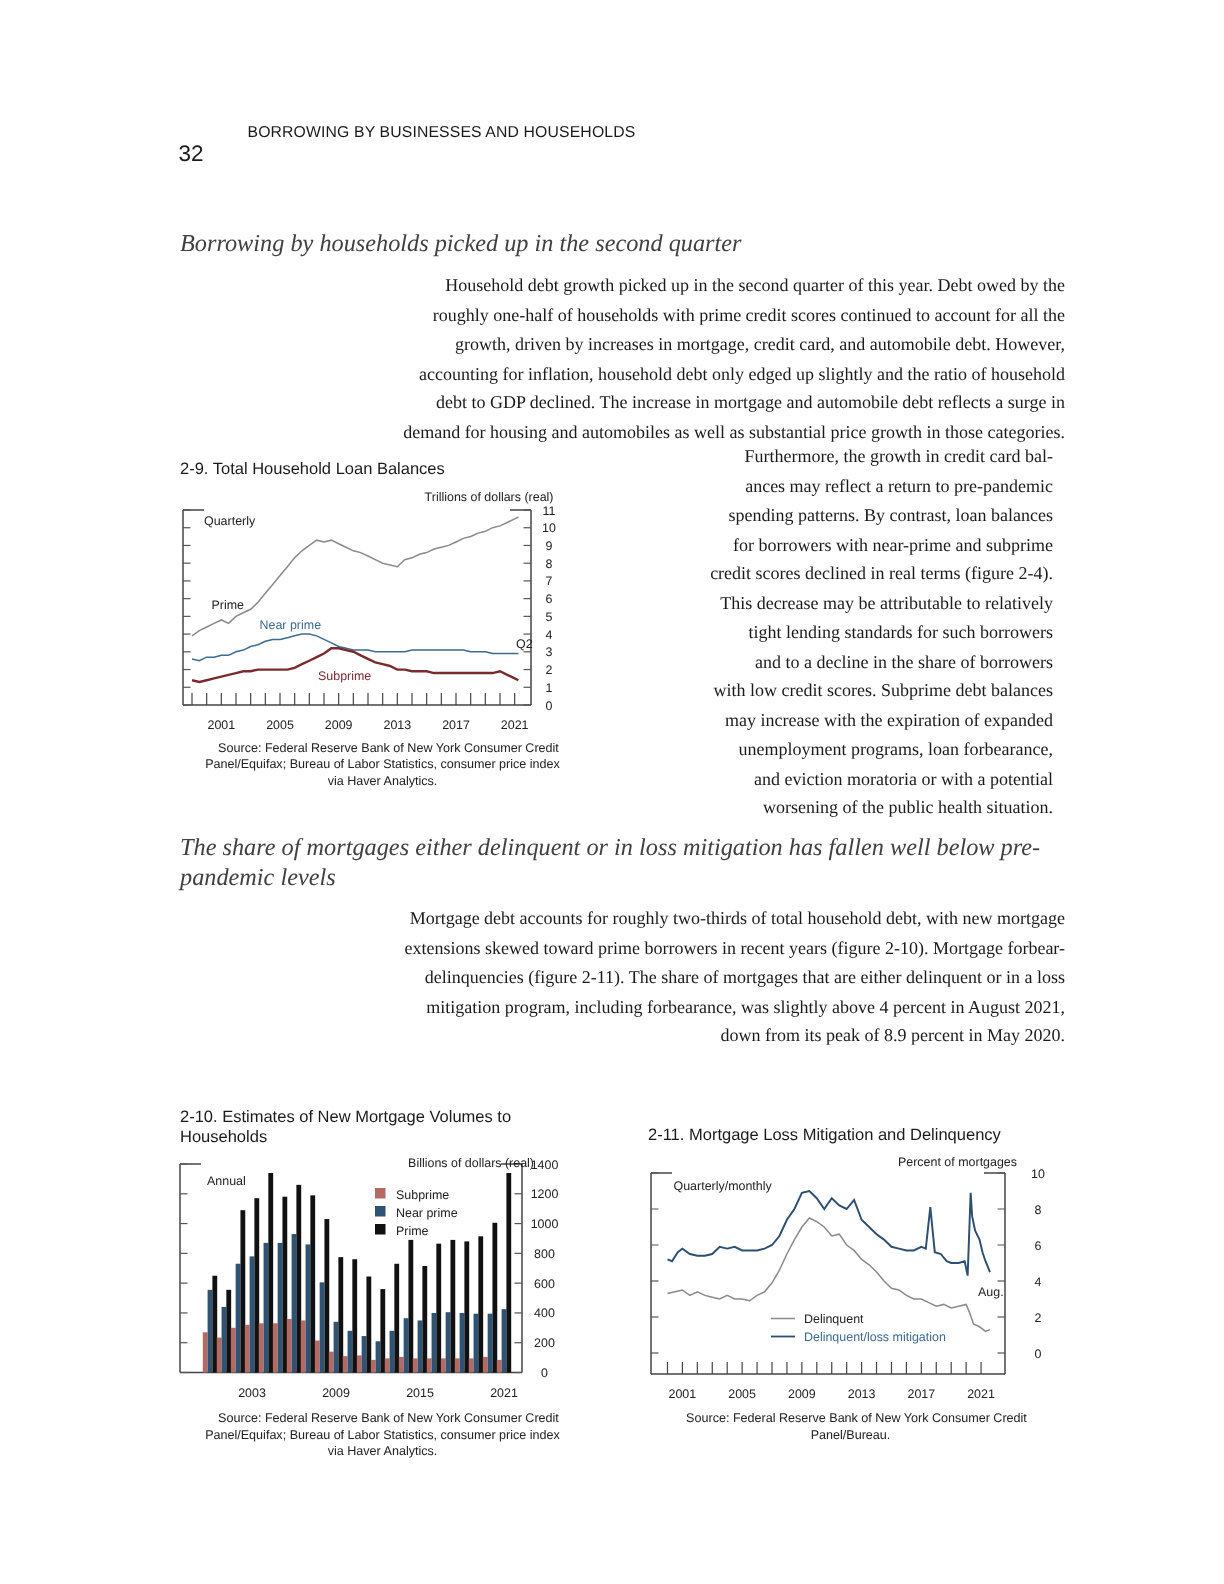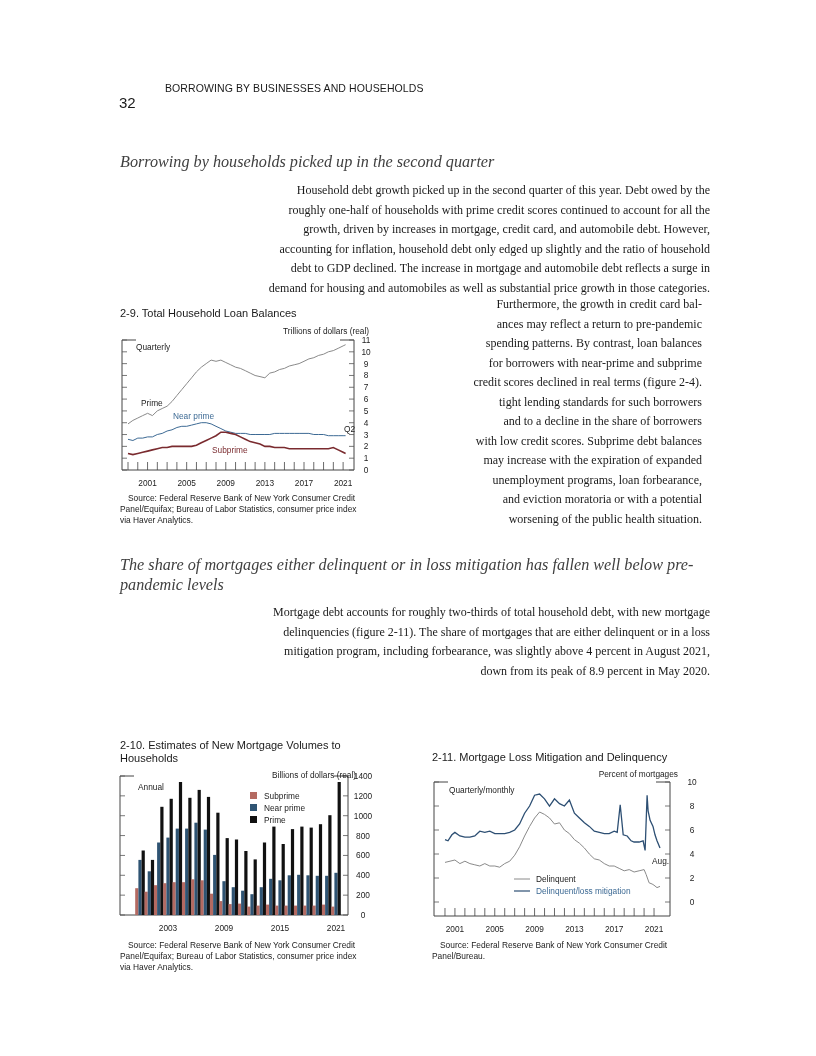--- a/index.html
+++ b/index.html
@@ -14,21 +14,21 @@
   #heading-1 { top: 152px; }
   #heading-2 { top: 555px; }
 
   .body-text { position: absolute; font-size: 12px; line-height: 19.5px; text-align: right; }
   #para-1 { left: 120px; top: 181px; width: 590px; }
   #para-2 { left: 407px; top: 295px; width: 295px; }
   #para-3 { left: 120px; top: 603px; width: 590px; }
   .line { display: block; white-space: nowrap; }
 
   .fig-title { position: absolute; font-size: 11px; color: #1a1a1a; line-height: 13px; }
-  .source { position: absolute; font-size: 8.4px; line-height: 11px; color: #222; }
+  .source { position: absolute; font-size: 8.4px; line-height: 11px; color: #222; text-align: center; }
 
   svg text { font-family: "Liberation Sans", "DejaVu Sans", sans-serif; }
   .chart { position: absolute; }
 </style>
 </head>
 <body>
 
 <div id="page-number" class="sans">32</div>
 <div id="running-head" class="sans">BORROWING BY BUSINESSES AND HOUSEHOLDS</div>
 
@@ -42,20 +42,21 @@
   <span class="line">debt to GDP declined. The increase in mortgage and automobile debt reflects a surge in</span>
   <span class="line">demand for housing and automobiles as well as substantial price growth in those categories.</span>
 </div>
 
 <div id="para-2" class="body-text serif">
   <span class="line">Furthermore, the growth in credit card bal-</span>
   <span class="line">ances may reflect a return to pre-pandemic</span>
   <span class="line">spending patterns. By contrast, loan balances</span>
   <span class="line">for borrowers with near-prime and subprime</span>
   <span class="line">credit scores declined in real terms (figure 2-4).</span>
+  <span class="line">This decrease may be attributable to relatively</span>
   <span class="line">tight lending standards for such borrowers</span>
   <span class="line">and to a decline in the share of borrowers</span>
   <span class="line">with low credit scores. Subprime debt balances</span>
   <span class="line">may increase with the expiration of expanded</span>
   <span class="line">unemployment programs, loan forbearance,</span>
   <span class="line">and eviction moratoria or with a potential</span>
   <span class="line">worsening of the public health situation.</span>
 </div>
 
 <div class="fig-title sans" style="left:120px; top:307px;">2-9. Total Household Loan Balances</div>
@@ -154,20 +155,21 @@
   <span class="line">via Haver Analytics.</span>
 </div>
 
 <div id="heading-2" class="heading serif">
   <span class="line">The share of mortgages either delinquent or in loss mitigation has fallen well below pre-</span>
   <span class="line">pandemic levels</span>
 </div>
 
 <div id="para-3" class="body-text serif">
   <span class="line">Mortgage debt accounts for roughly two-thirds of total household debt, with new mortgage</span>
+  <span class="line">extensions skewed toward prime borrowers in recent years (figure 2-10). Mortgage forbear-</span>
   <span class="line">delinquencies (figure 2-11). The share of mortgages that are either delinquent or in a loss</span>
   <span class="line">mitigation program, including forbearance, was slightly above 4 percent in August 2021,</span>
   <span class="line">down from its peak of 8.9 percent in May 2020.</span>
 </div>
 
 <div class="fig-title sans" style="left:120px; top:739px;">
   <span class="line">2-10. Estimates of New Mortgage Volumes to</span>
   <span class="line">Households</span>
 </div>
 <svg id="chart-2-10" class="chart" style="left:112px; top:770px;" width="280" height="168">

